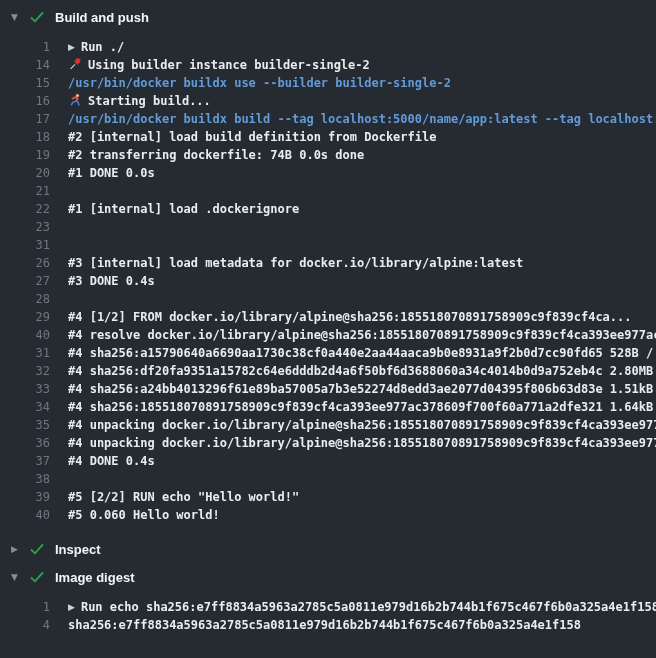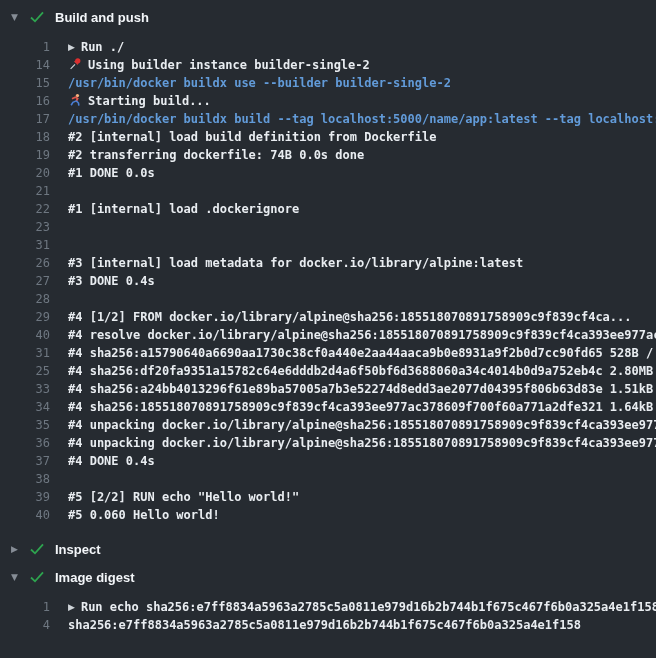--- a/index.html
+++ b/index.html
@@ -117,21 +117,21 @@
         </div>
         <div class="row">
           <span class="num">40</span>
           <span class="text"><span>#4 resolve docker.io/library/alpine@sha256:185518070891758909c9f839cf4ca393ee977ac37</span></span>
         </div>
         <div class="row">
           <span class="num">31</span>
           <span class="text"><span>#4 sha256:a15790640a6690aa1730c38cf0a440e2aa44aaca9b0e8931a9f2b0d7cc90fd65 528B / 5</span></span>
         </div>
         <div class="row">
-          <span class="num">25</span>
+          <span class="num">32</span>
           <span class="text"><span>#4 sha256:df20fa9351a15782c64e6dddb2d4a6f50bf6d3688060a34c4014b0d9a752eb4c 2.80MB / </span></span>
         </div>
         <div class="row">
           <span class="num">33</span>
           <span class="text"><span>#4 sha256:a24bb4013296f61e89ba57005a7b3e52274d8edd3ae2077d04395f806b63d83e 1.51kB / </span></span>
         </div>
         <div class="row">
           <span class="num">34</span>
           <span class="text"><span>#4 sha256:185518070891758909c9f839cf4ca393ee977ac378609f700f60a771a2dfe321 1.64kB / </span></span>
         </div>

